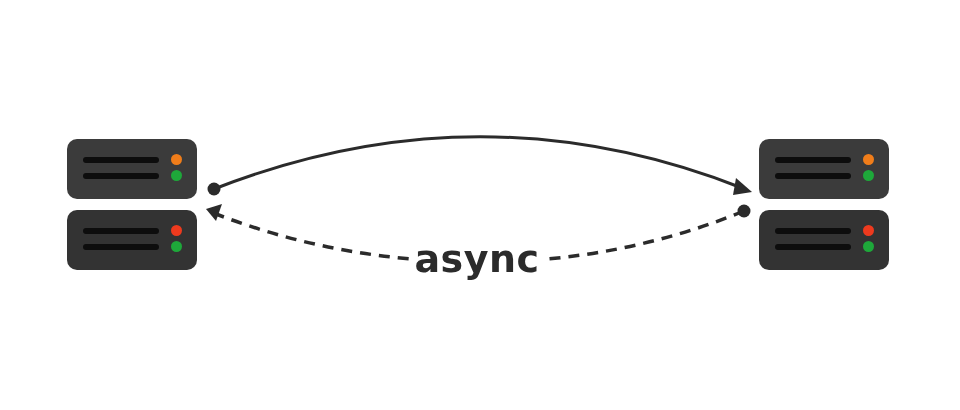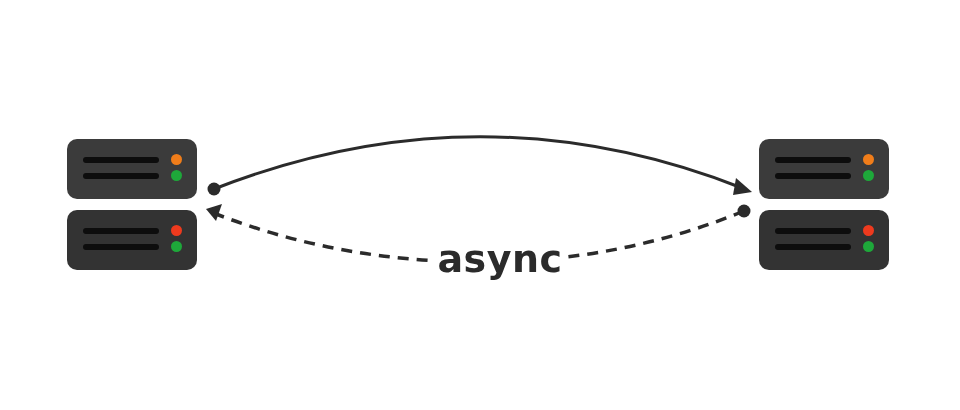--- a/index.html
+++ b/index.html
@@ -46,21 +46,21 @@
     }
     .light.l1 { top: 15px; }
     .light.l2 { top: 31px; }
     svg.arrows {
       position: absolute;
       left: 0;
       top: 0;
     }
     .label {
       position: absolute;
-      left: 432px;
+      left: 409px;
       top: 235px;
       width: 136px;
       text-align: center;
       font-size: 38px;
       font-weight: bold;
       color: #2b2b2b;
       background: #ffffff;
       line-height: 48px;
       letter-spacing: 0.5px;
     }

